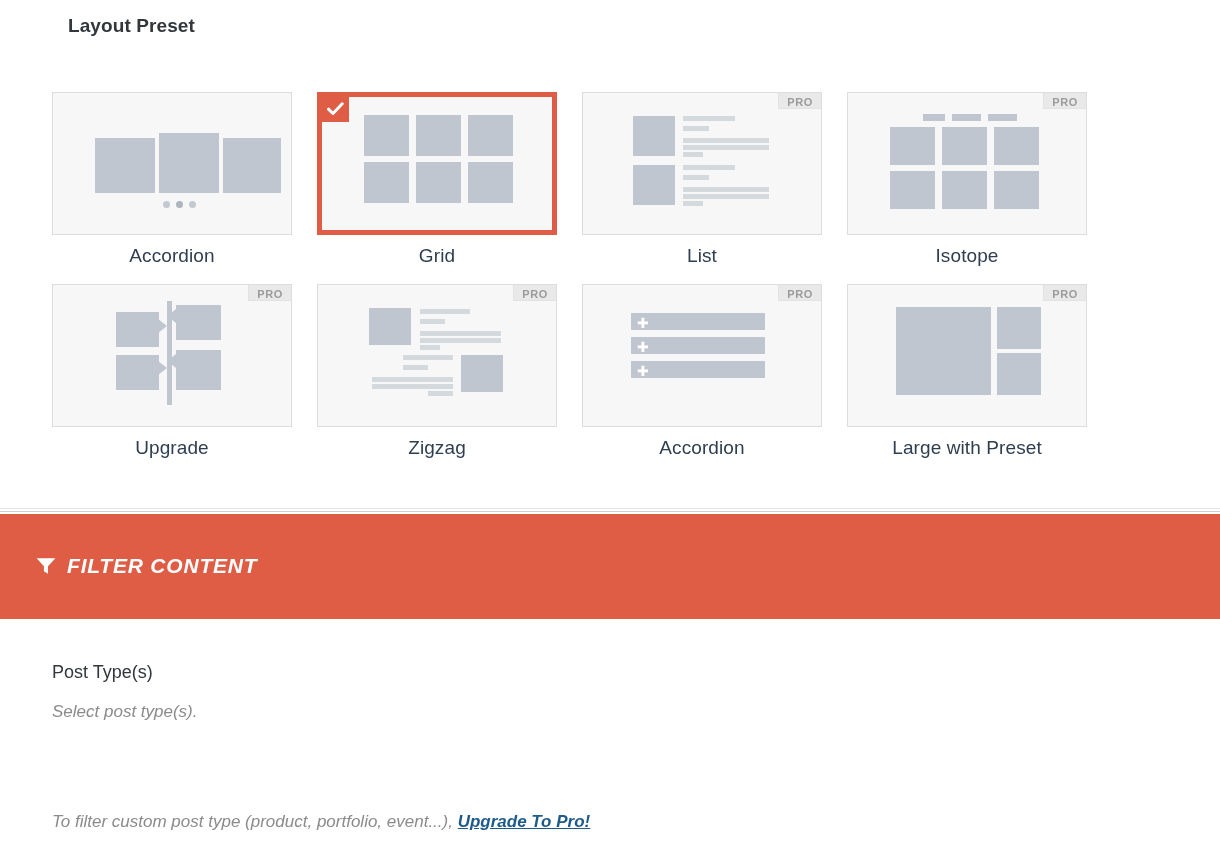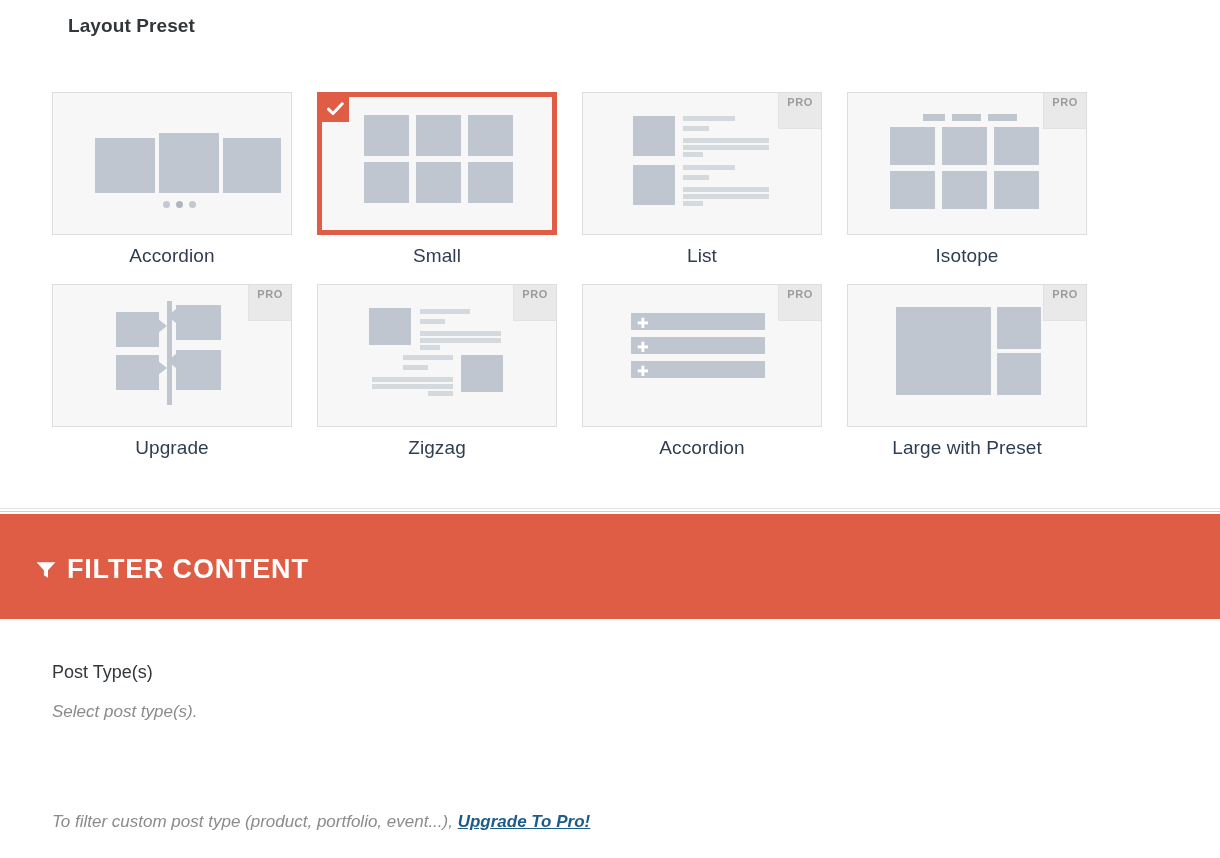--- a/index.html
+++ b/index.html
@@ -78,21 +78,21 @@
 
   
   .pro-badge {
     position: absolute;
     right: 0; top: 0;
     background: #e9e9e9;
     color: #9b9b9b;
     font-size: 11px;
     font-weight: 700;
     letter-spacing: 0.6px;
-    padding: 3px 8px 20px 8px;
+    padding: 3px 8px 0 8px;
     z-index: 4;
     border-left: 1px solid #e2e2e2;
     border-bottom: 1px solid #e2e2e2;
   }
 
   
   .mock { position: absolute; inset: 0; }
   .sh { position: absolute; background: #bfc6cf; }
   .ln { position: absolute; background: #d4d9de; height: 5px; }
   .dot { position: absolute; width: 7px; height: 7px; border-radius: 50%; background: #c3c9d1; }
@@ -129,23 +129,24 @@
     width: 1220px; height: 105px;
     background: #df5d45;
   }
   .filter-bar-inner {
     position: absolute; left: 36px; top: 40px;
     display: flex; align-items: center; gap: 11px;
   }
   .funnel-icon { display:block; }
   .filter-bar-title {
     color: #ffffff;
-    font-size: 27px;
+    font-size: 21px;
     font-weight: 700;
     letter-spacing: 0.8px;
+    font-style: italic;
   }
 
   
   .field-label {
     position: absolute; left: 52px; top: 662px;
     font-size: 18px; font-weight: 400; color: #32373c;
   }
   .field-desc {
     position: absolute; left: 52px; top: 702px;
     font-size: 17px; font-style: italic; color: #8b8b8b;
@@ -213,21 +214,21 @@
         </div>
         <div class="mock">
           <div class="sh" style="left:42px;top:18px;width:45px;height:41px;"></div>
           <div class="sh" style="left:94px;top:18px;width:45px;height:41px;"></div>
           <div class="sh" style="left:146px;top:18px;width:45px;height:41px;"></div>
           <div class="sh" style="left:42px;top:65px;width:45px;height:41px;"></div>
           <div class="sh" style="left:94px;top:65px;width:45px;height:41px;"></div>
           <div class="sh" style="left:146px;top:65px;width:45px;height:41px;"></div>
         </div>
       </div>
-      <div class="preset-label">Small</div>
+      <div class="preset-label">Grid</div>
     </div>
 
     <div class="preset-item">
       <div class="preset-thumb">
         <div class="pro-badge">PRO</div>
         <div class="mock">
           <div class="sh" style="left:50px;top:23px;width:42px;height:40px;"></div>
           <div class="ln" style="left:100px;top:23px;width:52px;"></div>
           <div class="ln" style="left:100px;top:33px;width:26px;"></div>
           <div class="ln" style="left:100px;top:45px;width:86px;"></div>

